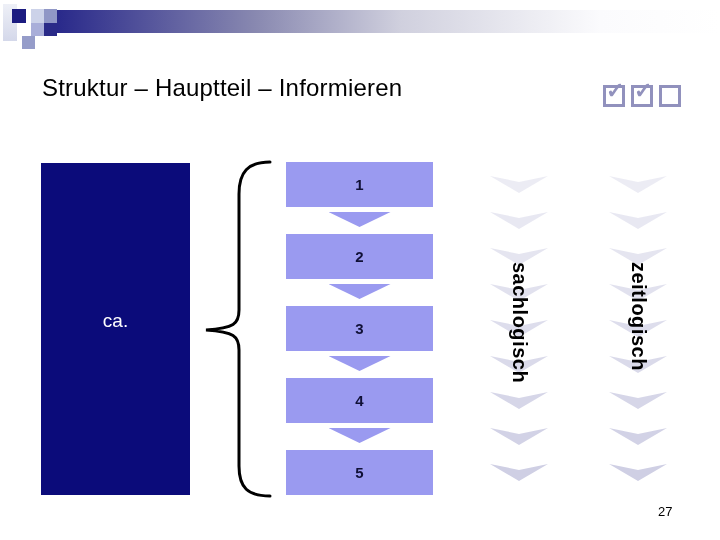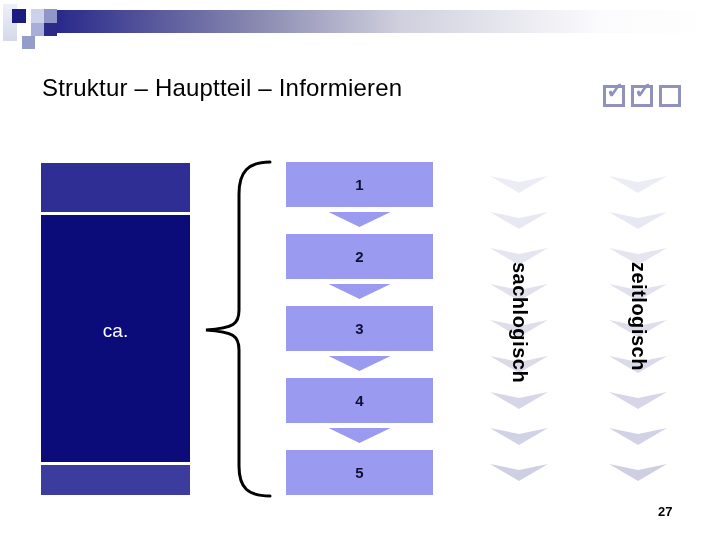--- a/index.html
+++ b/index.html
@@ -33,21 +33,21 @@
     border:3px solid var(--checkbox,#9191bd);
   }
   .checkbox .tick {
     position:absolute; left:0px; top:-8px; font-size:22px; font-weight:bold;
     color:var(--checkbox,#9191bd); line-height:22px;
   }
 
   
   .left-block {
     position:absolute; left:41px; top:163px; width:149px; height:332px;
-    display:flex; flex-direction:column;
+    display:flex; flex-direction:row;
   }
   .band-top { height:49px; background:var(--navy-mid,#2e2e94); border-bottom:3px solid #fff; }
   .band-mid {
     flex:1; background:var(--navy-dark,#0b0b7a); color:#fff;
     display:flex; flex-direction:column; justify-content:center; align-items:center;
     font-size:19px; line-height:34px; text-align:center; transform:translateY(0);
   }
   .band-mid .ln { transform:translateY(-8px); }
   .band-bottom { height:30px; background:var(--navy-band,#3c3c9e); border-top:3px solid #fff; }
 
@@ -80,21 +80,21 @@
     position:absolute; top:262px; width:58px; display:flex; justify-content:center;
   }
   .v-label.c1 { left:490px; }
   .v-label.c2 { left:609px; }
   .v-label span {
     writing-mode:vertical-rl; text-orientation:mixed;
     font-size:20px; font-weight:bold; color:#000; letter-spacing:0.5px;
   }
 
   
-  .page-num { position:absolute; left:658px; top:504px; font-size:13px; font-weight:bold; }
+  .page-num { position:absolute; left:658px; top:504px; font-size:13px; font-weight:normal; }
 </style>
 </head>
 <body>
 
 <div class="slide">
 
   <div class="top-bar"></div>
   <div class="px px-strip"></div>
   <div class="px px-a"></div>
   <div class="px px-b"></div>

